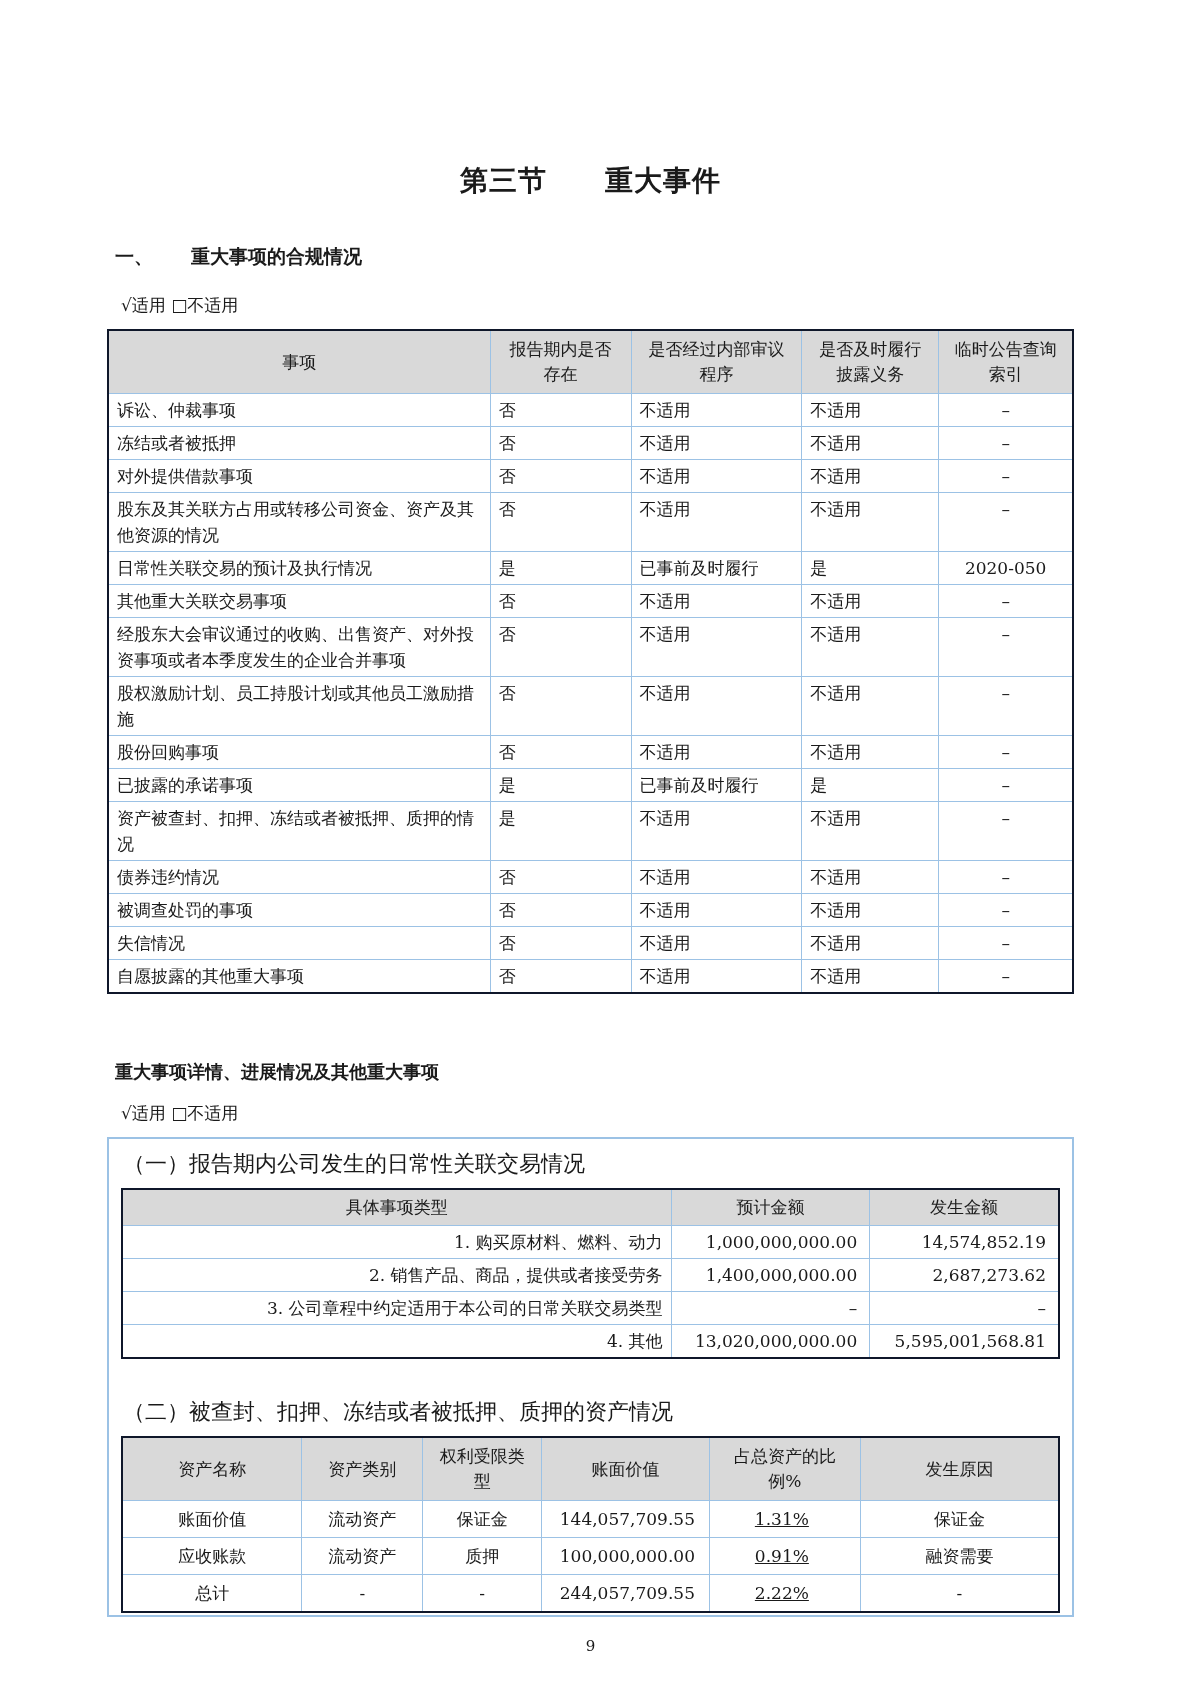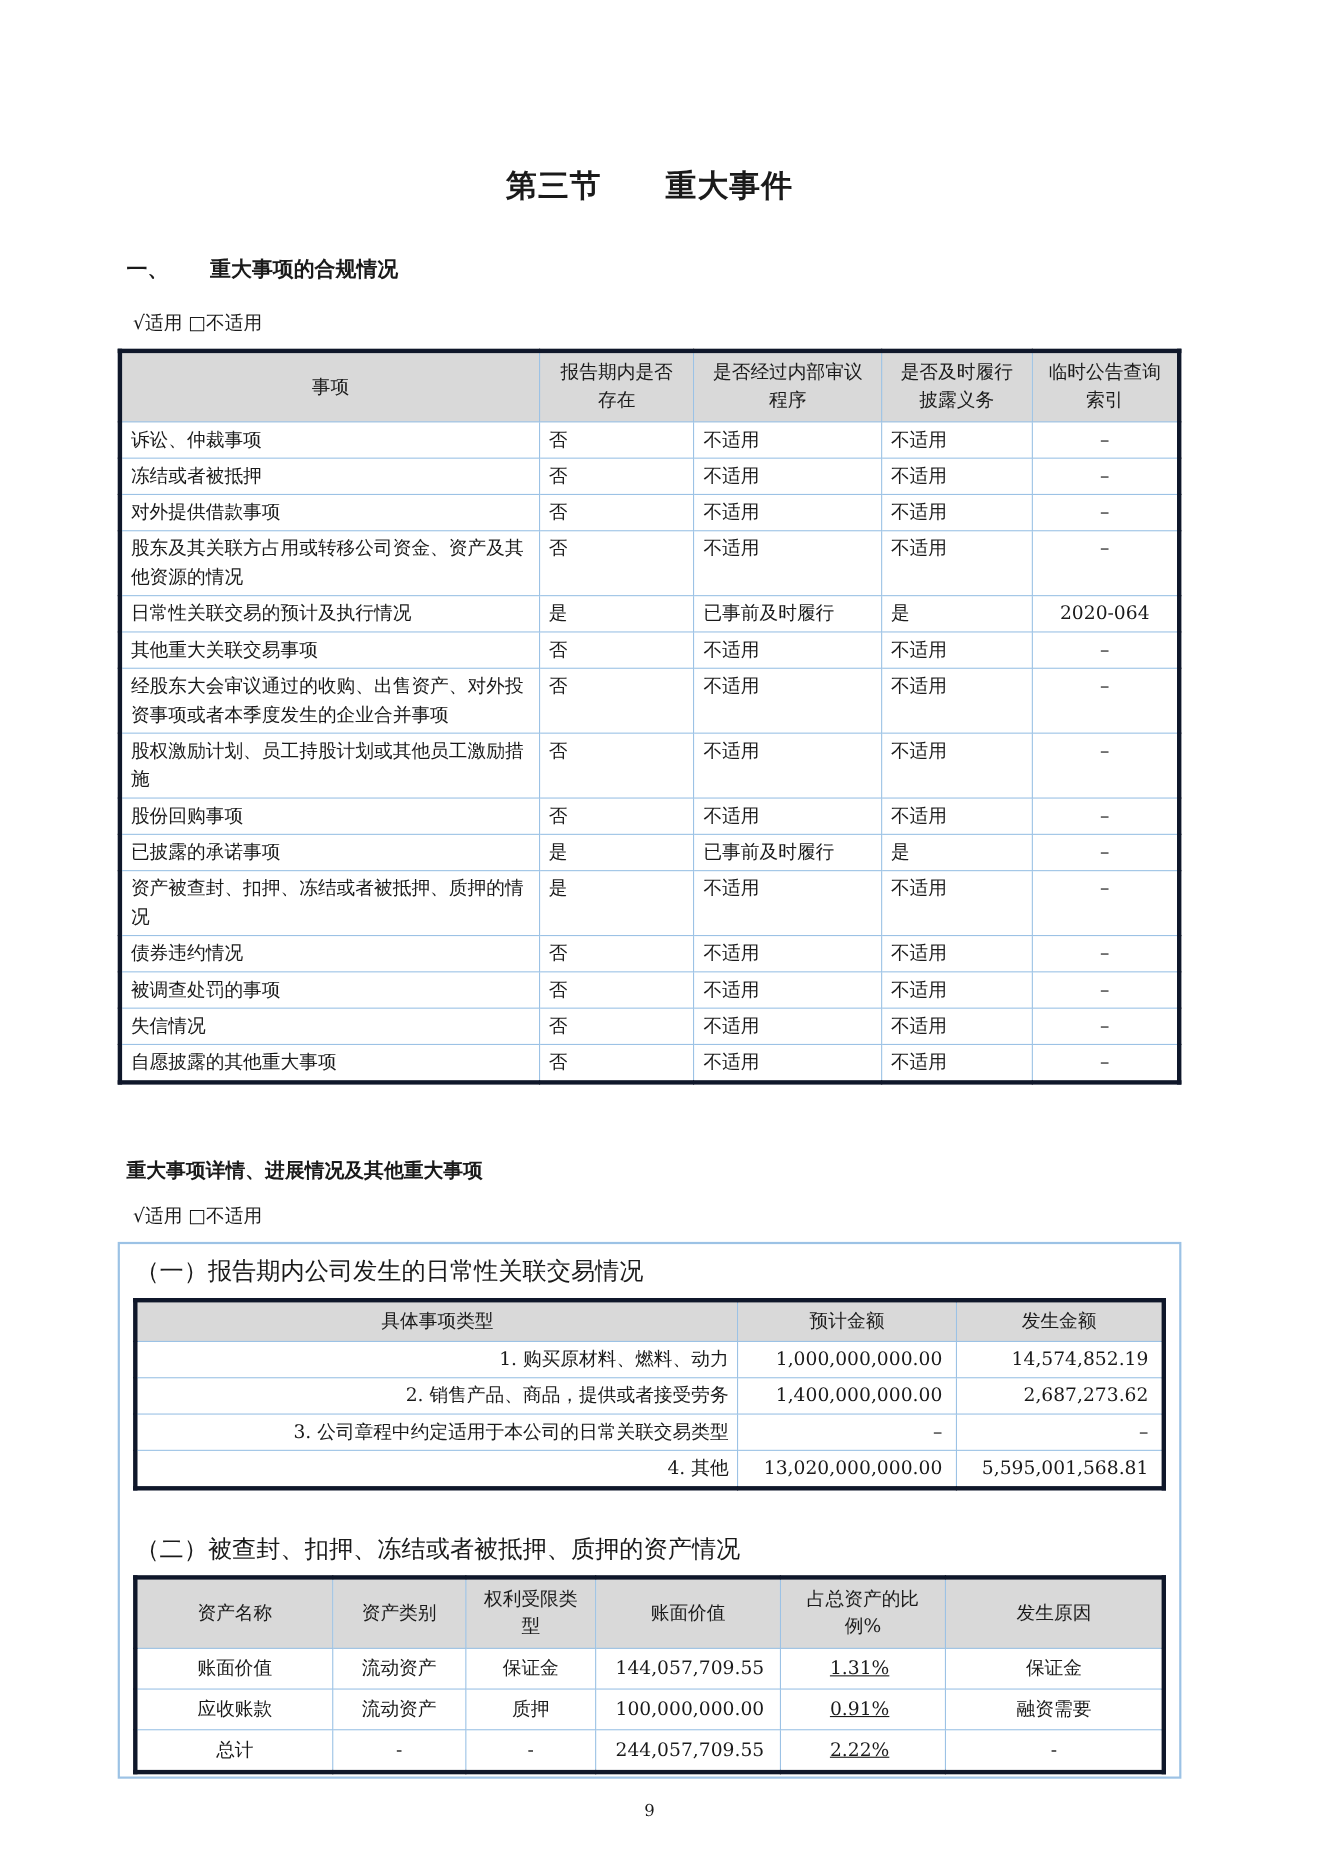--- a/index.html
+++ b/index.html
@@ -5,21 +5,21 @@
   html,body{margin:0;padding:0;}
   body{
     width:1200px;height:1697px;
     background:#ffffff;
     color:#1a1a1a;
     font-family:"DejaVu Serif","Liberation Serif",serif;
     position:relative;
   }
   .content{
     width:967px;
-    margin:4px 0 0 107px;
+    margin:16px 0 0 107px;
     padding-top:146px;
   }
   .doc-title{
     text-align:center;
     font-family:"DejaVu Sans","Liberation Sans",sans-serif;
     font-weight:bold;
     font-size:28px;
     letter-spacing:1px;
     margin:0 0 44px 0;
   }
@@ -32,21 +32,21 @@
   .applicability{
     font-size:17px;
     margin:0 0 12px 14px;
   }
   table{
     border-collapse:collapse;
     width:100%;
     table-layout:fixed;
     font-size:17px;
   }
-  .tbl{border:4px solid #0f172a;}
+  .tbl{border:2px solid #0f172a;}
   .tbl th{
     background:#d9d9d9;
     border:1px solid #9cc2e5;
     font-weight:normal;
     text-align:center;
     vertical-align:middle;
     padding:6px 12px;
     line-height:25px;
   }
   .tbl td{
@@ -141,21 +141,21 @@
           <td>否</td>
           <td>不适用</td>
           <td>不适用</td>
           <td>–</td>
         </tr>
         <tr>
           <td>日常性关联交易的预计及执行情况</td>
           <td>是</td>
           <td>已事前及时履行</td>
           <td>是</td>
-          <td>2020-064</td>
+          <td>2020-050</td>
         </tr>
         <tr>
           <td>其他重大关联交易事项</td>
           <td>否</td>
           <td>不适用</td>
           <td>不适用</td>
           <td>–</td>
         </tr>
         <tr>
           <td>经股东大会审议通过的收购、出售资产、对外投资事项或者本季度发生的企业合并事项</td>

